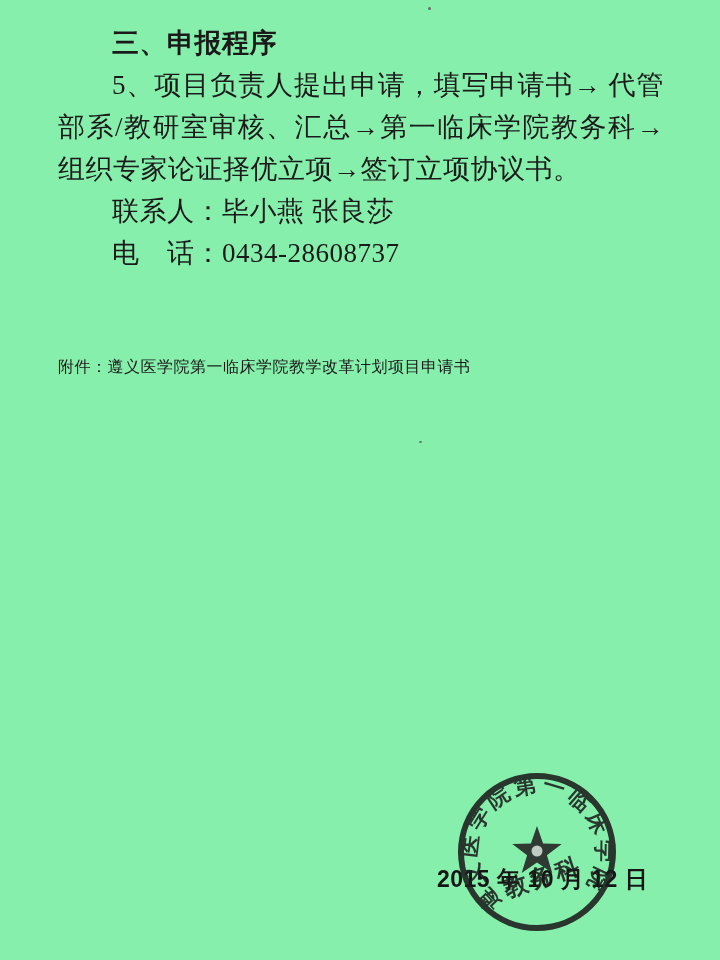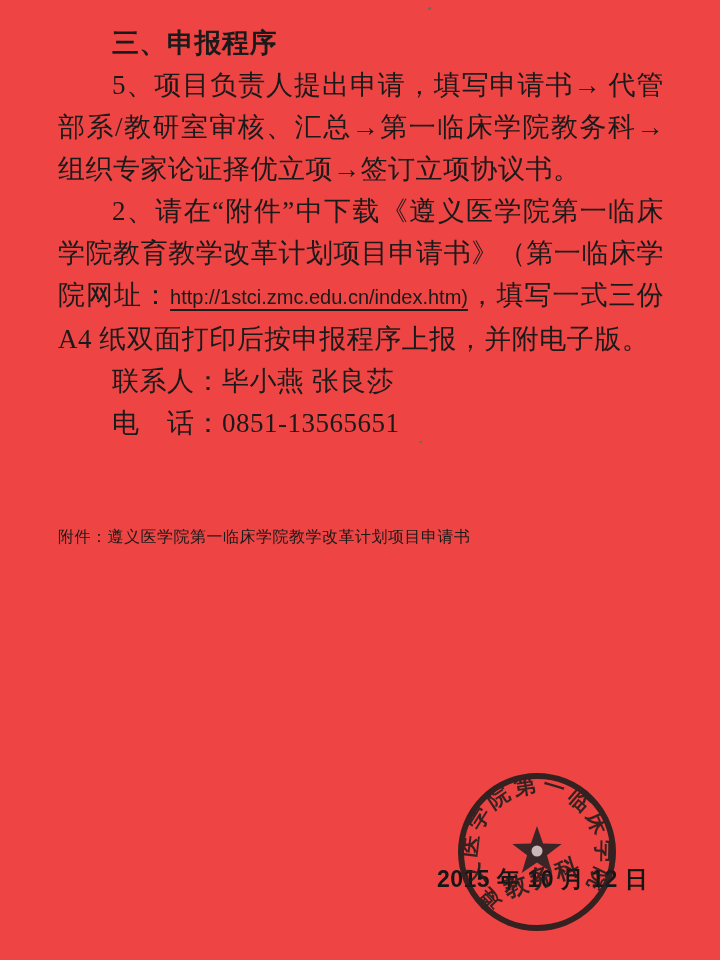--- a/index.html
+++ b/index.html
@@ -7,21 +7,21 @@
   body {
     background: #fdfdfc;
     font-family: "Liberation Serif", serif;
     color: #1a1a1a;
     overflow: hidden;
   }
   .page {
     position: relative;
     width: 720px;
     height: 960px;
-    background: #ef4444;
+    background: #86efac;
   }
   .doc-body {
     position: absolute;
     left: 58px;
     right: 56px;
     top: 22px;
     font-size: 27px;
     line-height: 42px;
     text-align: justify;
     letter-spacing: 0.5px;
@@ -86,27 +86,26 @@
 <div class="page">
 
   <div class="speck speck-1"></div>
   <div class="speck speck-2"></div>
 
   <div class="doc-body">
     <div class="heading">三、申报程序</div>
 
     <div class="para">5、项目负责人提出申请，填写申请书→ 代管部系/教研室审核、汇总→第一临床学院教务科→组织专家论证择优立项→签订立项协议书。</div>
 
-    <div class="para-flow"><span>2、请在“附件”中下载《遵义医学院第一临床学院教育教学改革计划项目申请书》（第一临床学院网址：</span><span class="url-link">http://1stci.zmc.edu.cn/index.htm)</span><span>，填写一式三份 A4 纸双面打印后按申报程序上报，并附电子版。</span></div>
 
 
 
     <div class="contact-line">联系人：毕小燕 张良莎</div>
 
-    <div class="contact-line">电　话：0851-13565651</div>
+    <div class="contact-line">电　话：0434-28608737</div>
 
     <div class="attachment-line">附件：遵义医学院第一临床学院教学改革计划项目申请书</div>
   </div>
 
   <div class="issue-date">2015 年 10 月 12 日</div>
 
   <svg class="stamp" viewBox="0 0 170 170" xmlns="http://www.w3.org/2000/svg">
     <defs>
       <path id="seal-ring-path" d="M 59.6,139.4 A 60,60 0 1,1 110.4,139.4" fill="none"></path>
     </defs>

